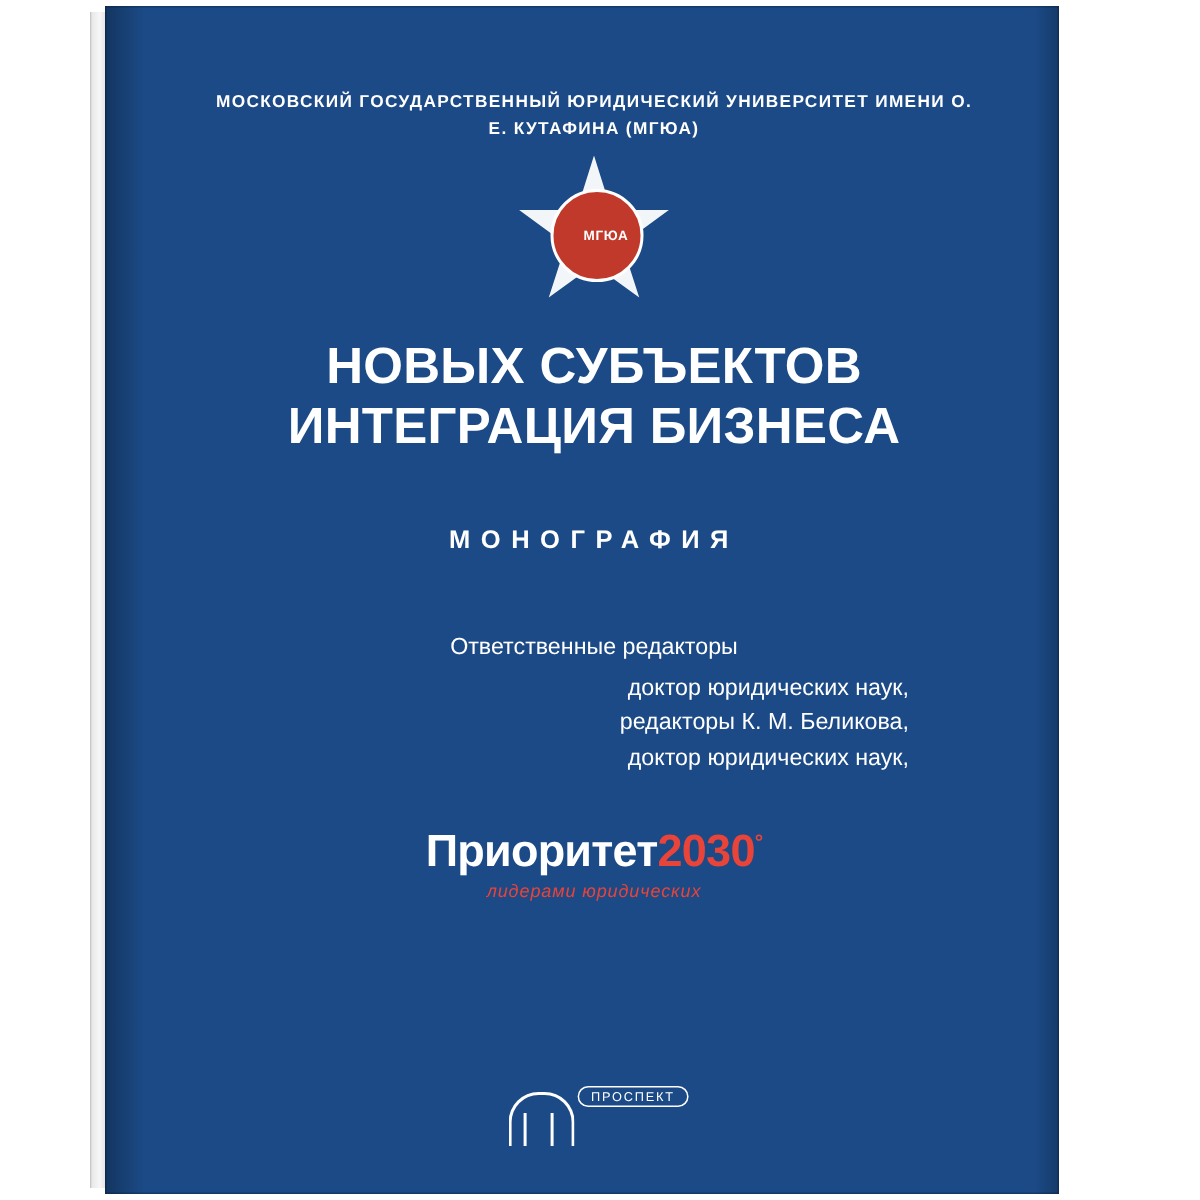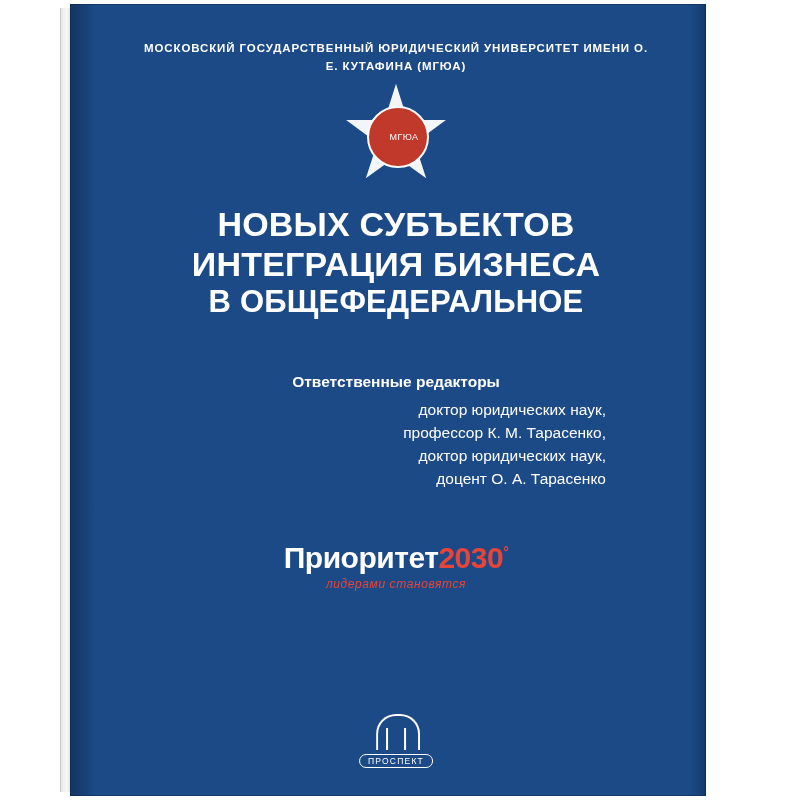--- a/index.html
+++ b/index.html
@@ -71,21 +71,21 @@
     right: 10px;
     bottom: 0;
     display: flex;
     flex-direction: column;
     align-items: center;
     text-align: center;
     color: #ffffff;
   }
 
   .university {
-    margin-top: 36px;
+    margin-top: 56px;
     font-size: 11.5px;
     font-weight: bold;
     letter-spacing: 0.9px;
     line-height: 1.55;
     color: #ffffff;
     width: 520px;
   }
 
   .emblem-wrap {
     margin-top: 14px;
@@ -115,21 +115,21 @@
     margin-top: -30px;
     background: #c0392b;
     border: 2px solid #ffffff;
     border-radius: 50%;
     display: flex;
     align-items: center;
     justify-content: center;
   }
   .emblem-text {
     font-size: 9px;
-    font-weight: normal;
+    font-weight: bold;
     color: #ffffff;
     letter-spacing: 0.5px;
     margin-left: 12px;
   }
 
   .title {
     margin-top: 22px;
     width: 560px;
     font-size: 33px;
     font-weight: bold;
@@ -155,27 +155,27 @@
     text-transform: uppercase;
   }
 
   .editors {
     margin-top: 50px;
     width: 420px;
     font-size: 15.5px;
     line-height: 1.5;
   }
   .editors .heading {
-    font-weight: bold;
+    font-weight: normal;
     margin-bottom: 4px;
   }
   .editors .row { white-space: nowrap; text-align: right; }
 
   .priority-logo {
-    margin-top: 52px;
+    margin-top: 36px;
     text-align: center;
     line-height: 1;
   }
   .priority-main {
     font-size: 30px;
     font-weight: bold;
     letter-spacing: -0.5px;
   }
   .priority-main .word { color: #ffffff; }
   .priority-main .year { color: #e8443a; }
@@ -191,22 +191,22 @@
     color: #e8443a;
     letter-spacing: 0.6px;
   }
 
   .publisher {
     position: absolute;
     bottom: 28px;
     left: 50%;
     transform: translateX(-50%);
     display: flex;
-    flex-direction: column;
-    align-items: center;
+    flex-direction: row;
+    align-items: flex-start;
   }
   .pub-mark {
     width: 52px;
     height: 40px;
     position: relative;
     margin-bottom: 4px;
   }
   .pub-mark .arch {
     position: absolute;
     left: 50%;
@@ -253,35 +253,34 @@
       <div class="emblem-wrap">
         <div class="emblem-star"></div>
         <div class="emblem-shield">
           <span class="emblem-text">МГЮА</span>
         </div>
       </div>
 
       <div class="title">
         <span class="line l2">НОВЫХ СУБЪЕКТОВ</span>
         <span class="line l1">ИНТЕГРАЦИЯ БИЗНЕСА</span>
-        <span class="line l4">В ОБЩЕФЕДЕРАЛЬНОЕ</span>
-      </div>
-
+      </div>
+
+      <div class="subtitle">МОНОГРАФИЯ</div>
 
       <div class="editors">
         <div class="heading">Ответственные редакторы</div>
         <div class="row">доктор юридических наук,</div>
-        <div class="row">профессор К. М. Тарасенко,</div>
+        <div class="row">редакторы К. М. Беликова,</div>
         <div class="row">доктор юридических наук,</div>
-        <div class="row">доцент О. А. Тарасенко</div>
       </div>
 
       <div class="priority-logo">
         <div class="priority-main"><span class="word">Приоритет</span><span class="year">2030</span><span class="sup">°</span></div>
-        <div class="priority-tag">лидерами становятся</div>
+        <div class="priority-tag">лидерами юридических</div>
       </div>
 
       <div class="publisher">
         <div class="pub-mark">
           <div class="arch"></div>
           <div class="pillar p1"></div>
           <div class="pillar p2"></div>
         </div>
         <div class="pub-name">ПРОСПЕКТ</div>
       </div>

